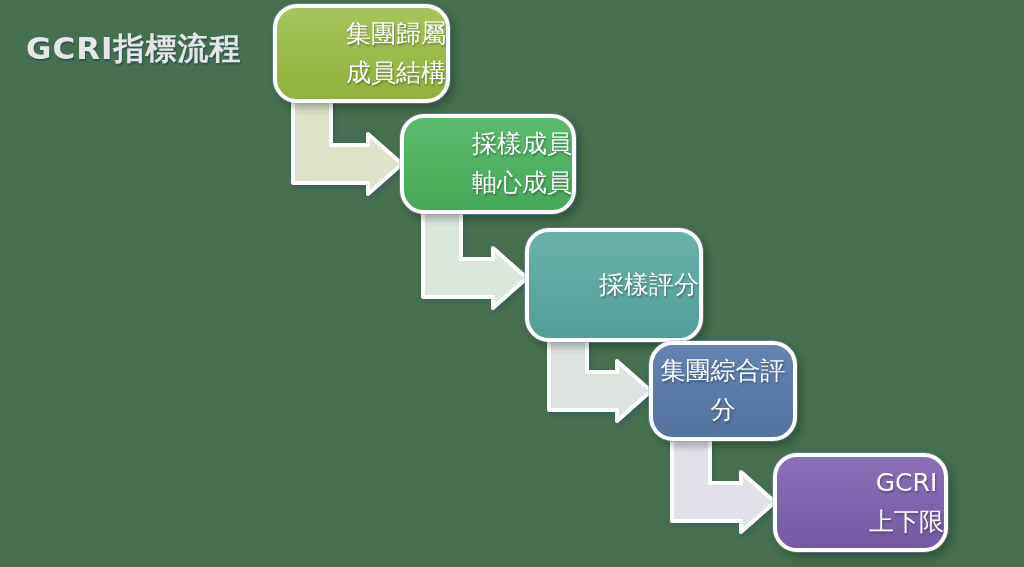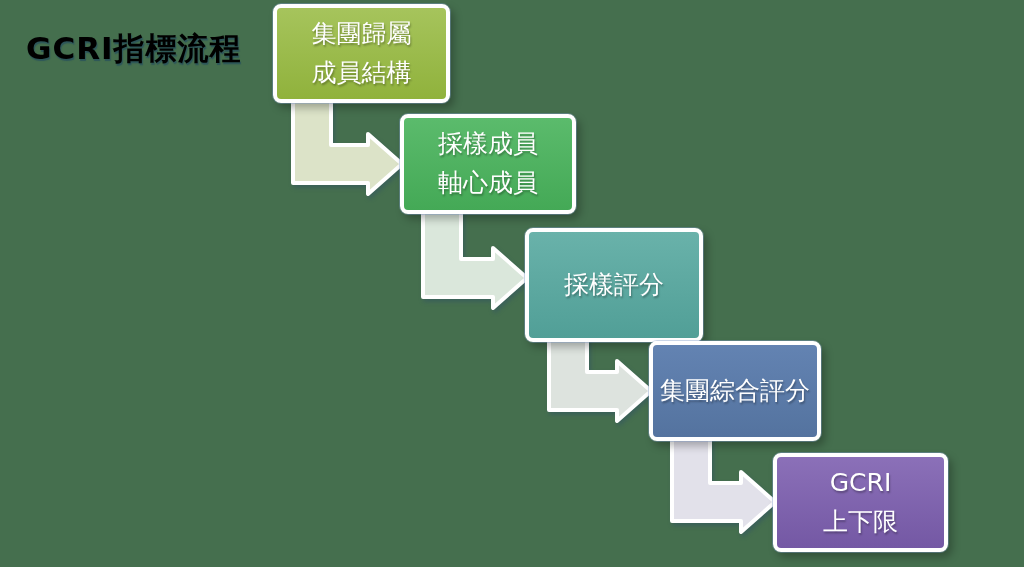--- a/index.html
+++ b/index.html
@@ -14,38 +14,38 @@
     left:26px;top:28px;
     font-size:31px;
     font-weight:bold;
     letter-spacing:1px;
     text-shadow:1px 2px 1px rgba(15,55,105,0.45);
   }
   .box{
     position:absolute;
     box-sizing:border-box;
     border:4px solid #ffffff;
-    border-radius:8px;
+    border-radius:24px;
     background:linear-gradient(180deg,var(--c1,#999),var(--c2,#777));
     box-shadow:0 0 0 1px rgba(130,160,205,0.40), 4px 5px 9px rgba(0,0,0,0.28);
-    display:flex;align-items:center;justify-content:center;
+    display:flex;align-items:center;justify-content:flex-end;
     z-index:2;
   }
   .box .label{
     color:#ffffff;
     font-size:25px;
     line-height:1.55;
     text-align:center;
     white-space:pre-line;
     text-shadow:1px 2px 2px rgba(0,0,0,0.30);
   }
   .box1{left:273px;top:4px;width:177px;height:99px;}
   .box2{left:400px;top:114px;width:176px;height:100px;}
   .box3{left:525px;top:228px;width:178px;height:114px;}
-  .box4{left:649px;top:341px;width:172px;height:100px;}
+  .box4{left:649px;top:341px;width:148px;height:100px;}
   .box5{left:773px;top:453px;width:175px;height:99px;}
   .arrow{
     position:absolute;
     z-index:1;
     filter:drop-shadow(2px 3px 2px rgba(40,70,110,0.35));
   }
   .arrow polygon{
     stroke:#ffffff;
     stroke-width:4;
     stroke-linejoin:round;
@@ -53,21 +53,21 @@
   .arrow1{left:289px;top:94px;}
   .arrow2{left:419px;top:206px;}
   .arrow3{left:545px;top:320px;}
   .arrow4{left:668px;top:433px;}
 </style>
 </head>
 <body>
 
 <div class="stage" style="background: rgb(69, 111, 78);">
 
-  <div class="title" style="color: #000000; text-align: center;">GCRI指標流程</div>
+  <div class="title" style="color: #e5e5e5; text-align: center;">GCRI指標流程</div>
 
   <svg class="arrow arrow1" width="117" height="104" viewBox="-4 -4 117 104">
     <polygon points="0,0 38,0 38,47 75,47 75,36 109,66 75,96 75,85 0,85" style="fill: rgb(220, 227, 200);"></polygon>
   </svg>
   <svg class="arrow arrow2" width="112" height="106" viewBox="-4 -4 112 106">
     <polygon points="0,0 38,0 38,49 70,49 70,38 104,68 70,98 70,87 0,87" style="fill: rgb(218, 231, 219);"></polygon>
   </svg>
   <svg class="arrow arrow3" width="110" height="105" viewBox="-4 -4 110 105">
     <polygon points="0,0 38,0 38,48 68,48 68,37 102,67 68,97 68,86 0,86" style="fill: rgb(221, 227, 222);"></polygon>
   </svg>

